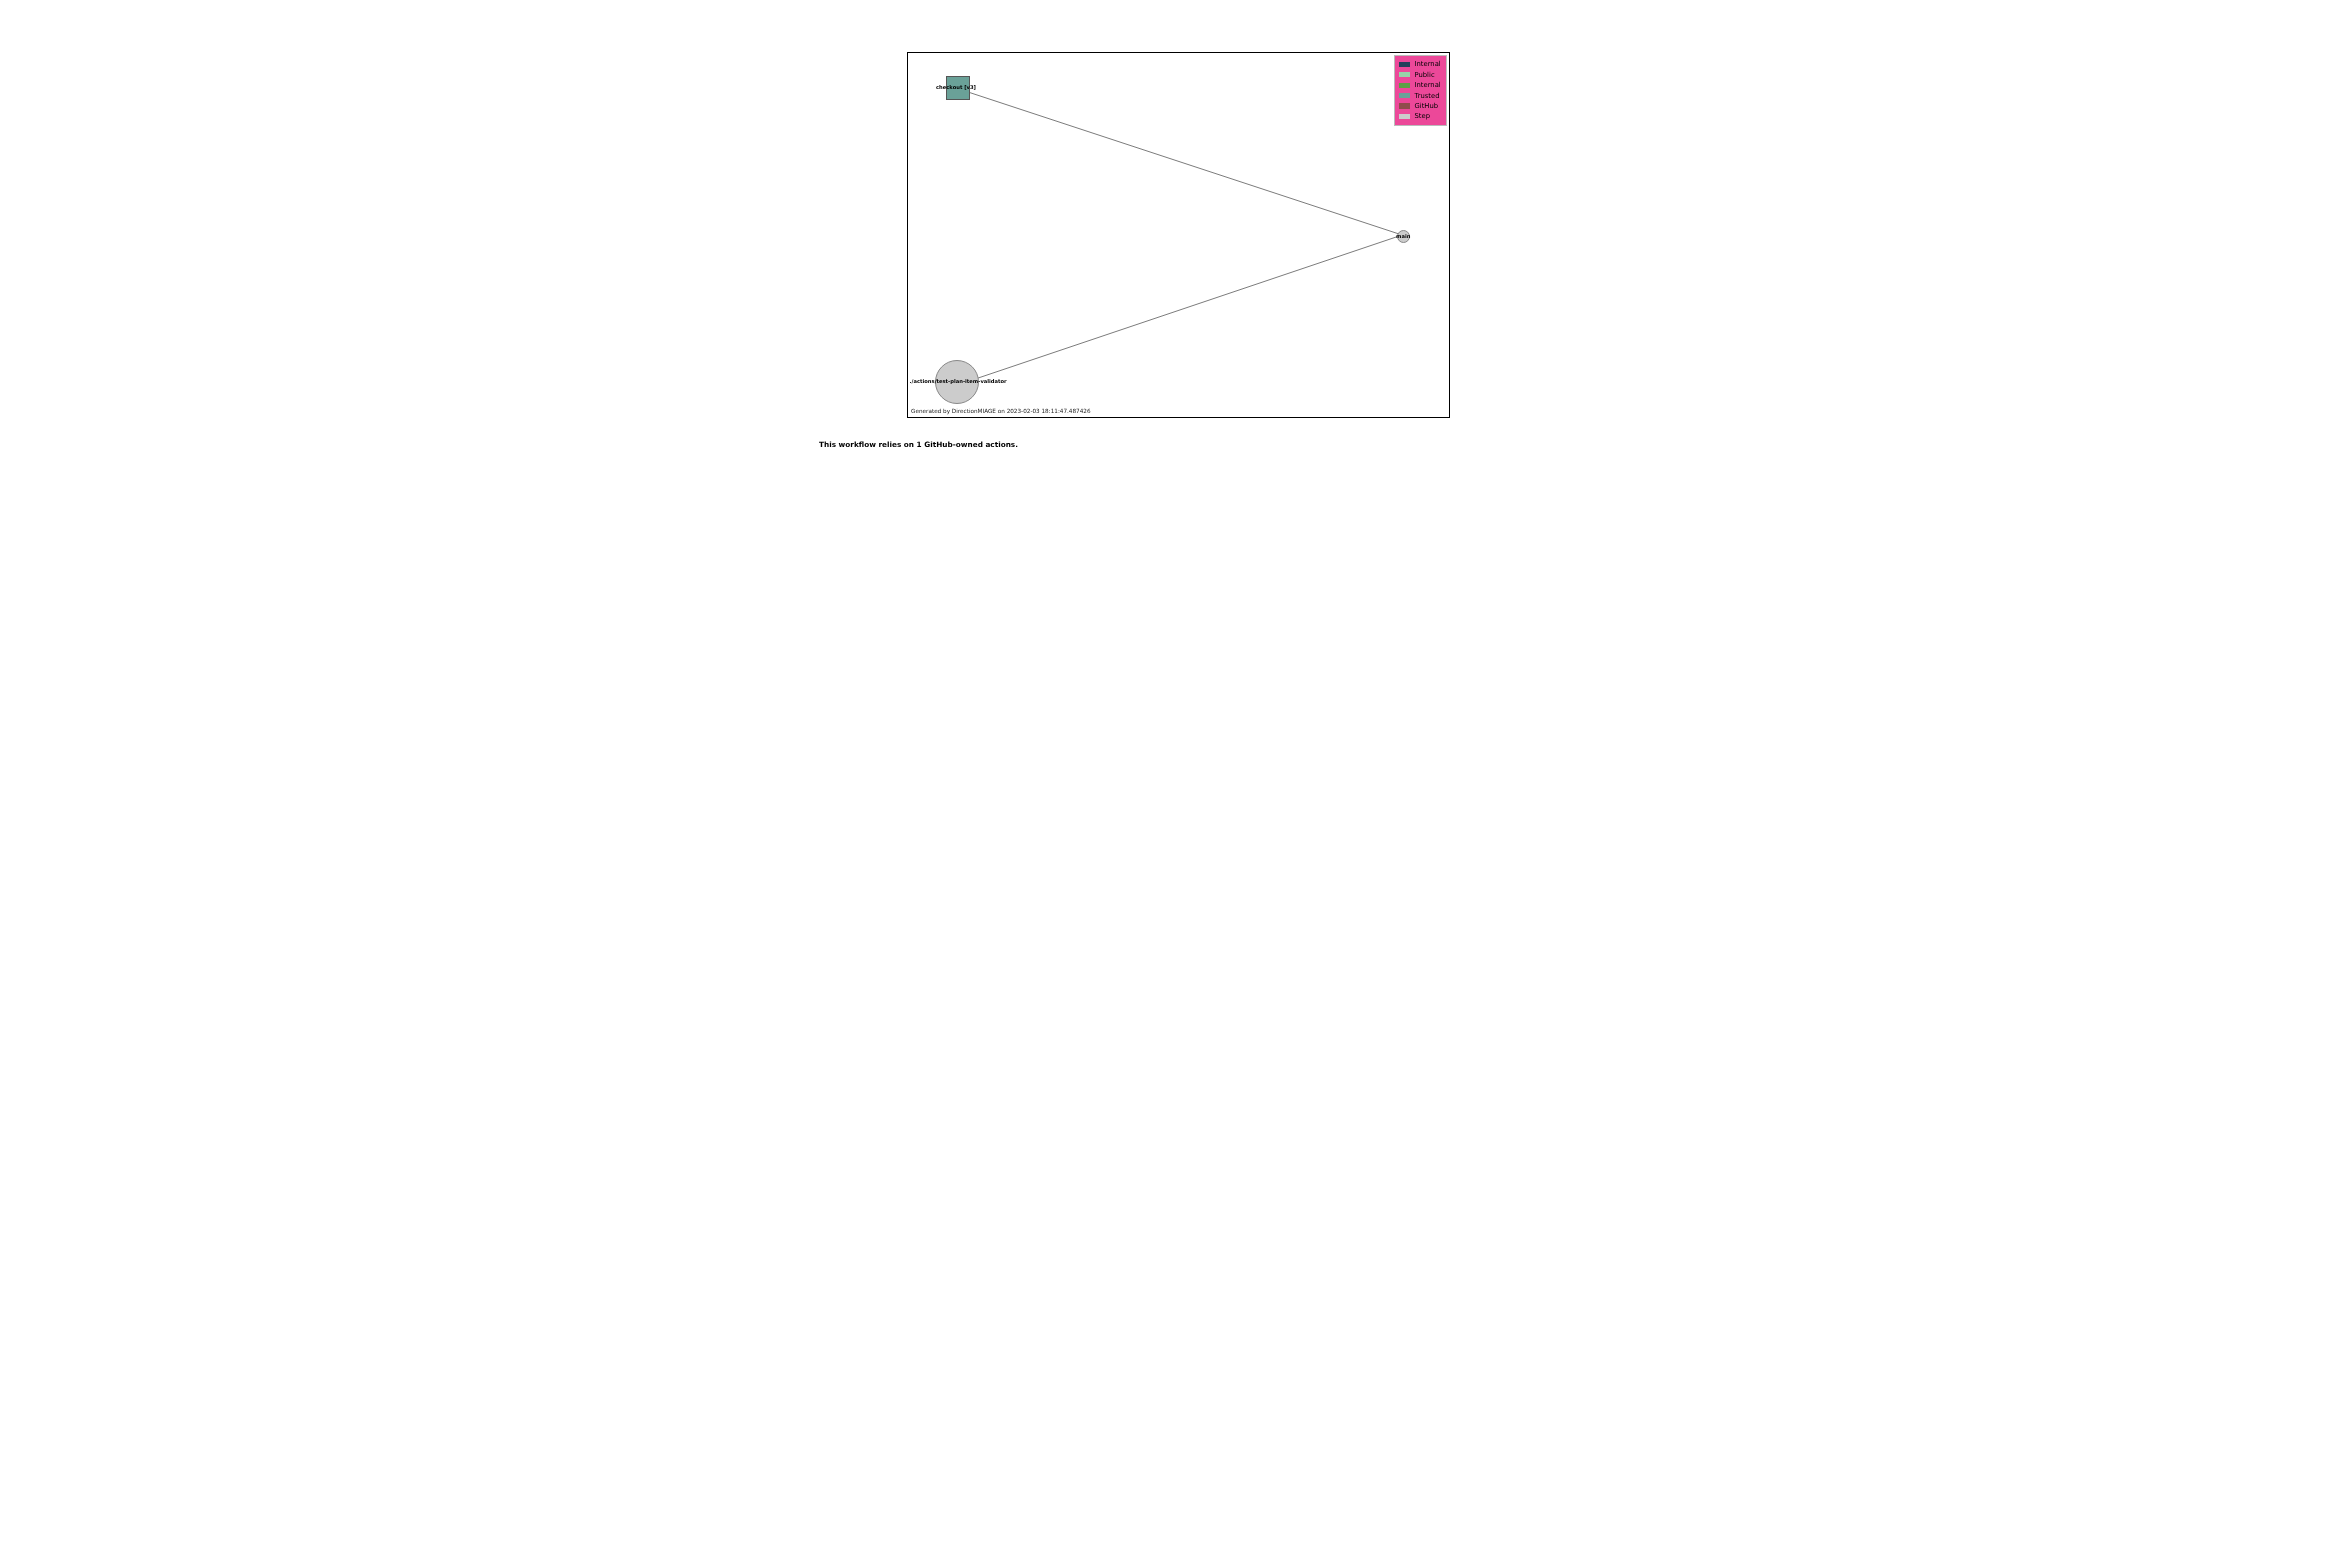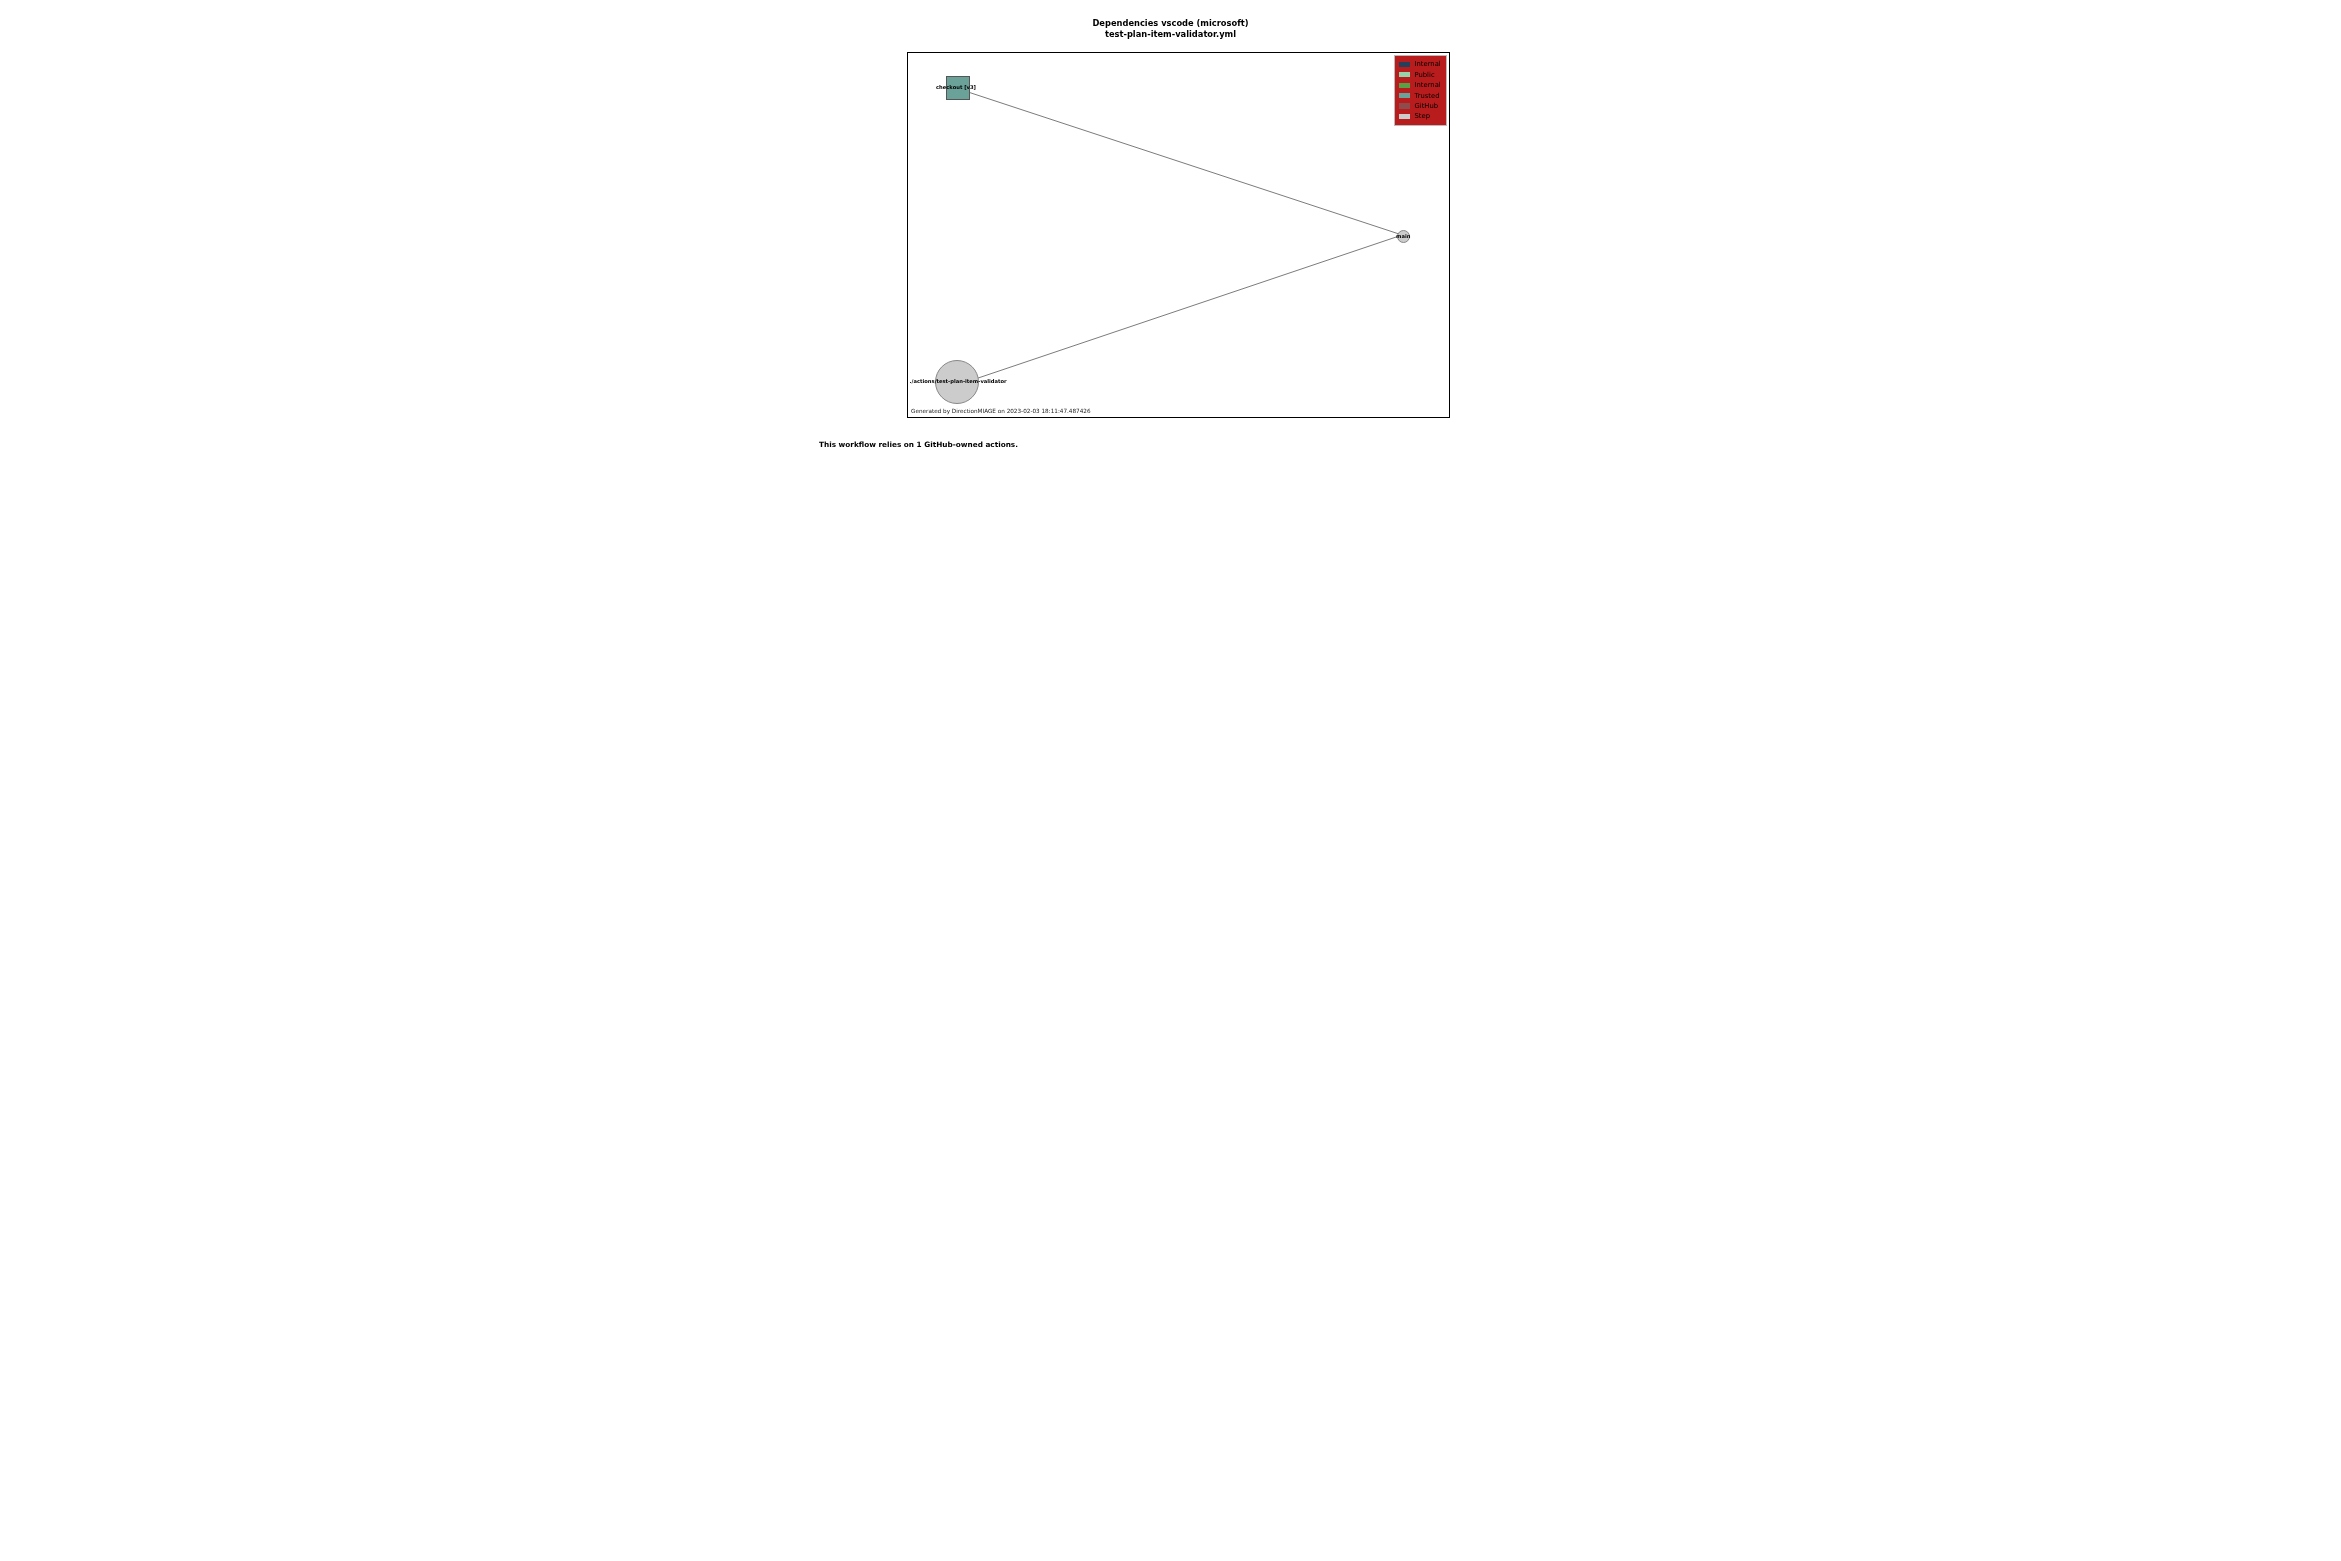--- a/index.html
+++ b/index.html
@@ -57,21 +57,21 @@
       text-align: left;
       font-weight: bold;
       font-size: 7.3px;
       width: 100%;
     }
     .legend {
       position: absolute;
       right: 2.1px;
       top: 2.1px;
       border: 0.5px solid #bbb;
-      background: #b91c1c;
+      background: #ec4899;
       padding: 3.1px 5.2px 3.1px 4.2px;
       font-size: 6.8px;
     }
     .legend-row {
       display: flex;
       align-items: center;
       gap: 4.2px;
       height: 10.4px;
     }
     .legend-swatch {
@@ -84,24 +84,20 @@
       top: 0;
       width: 100%;
       height: 100%;
       overflow: visible;
     }
   </style>
 </head>
 <body>
 
 <div class="container">
-  <div class="title">
-    <span>Dependencies vscode (microsoft)</span><br>
-    <span>test-plan-item-validator.yml</span>
-  </div>
 
   <div class="plot-area">
     <svg class="edges" viewBox="0 0 1040 700" width="541" height="364">
       <defs>
         <marker id="arrow" markerWidth="8" markerHeight="8" refX="6" refY="3" orient="auto">
           <path d="M0,0 L6,3 L0,6 Z" fill="#333"></path>
         </marker>
       </defs>
       <line x1="950" y1="350" x2="100" y2="70" stroke="#000" stroke-width="1" marker-end="url(#arrow)"></line>
       <line x1="950" y1="350" x2="120" y2="630" stroke="#000" stroke-width="1" marker-end="url(#arrow)"></line>

